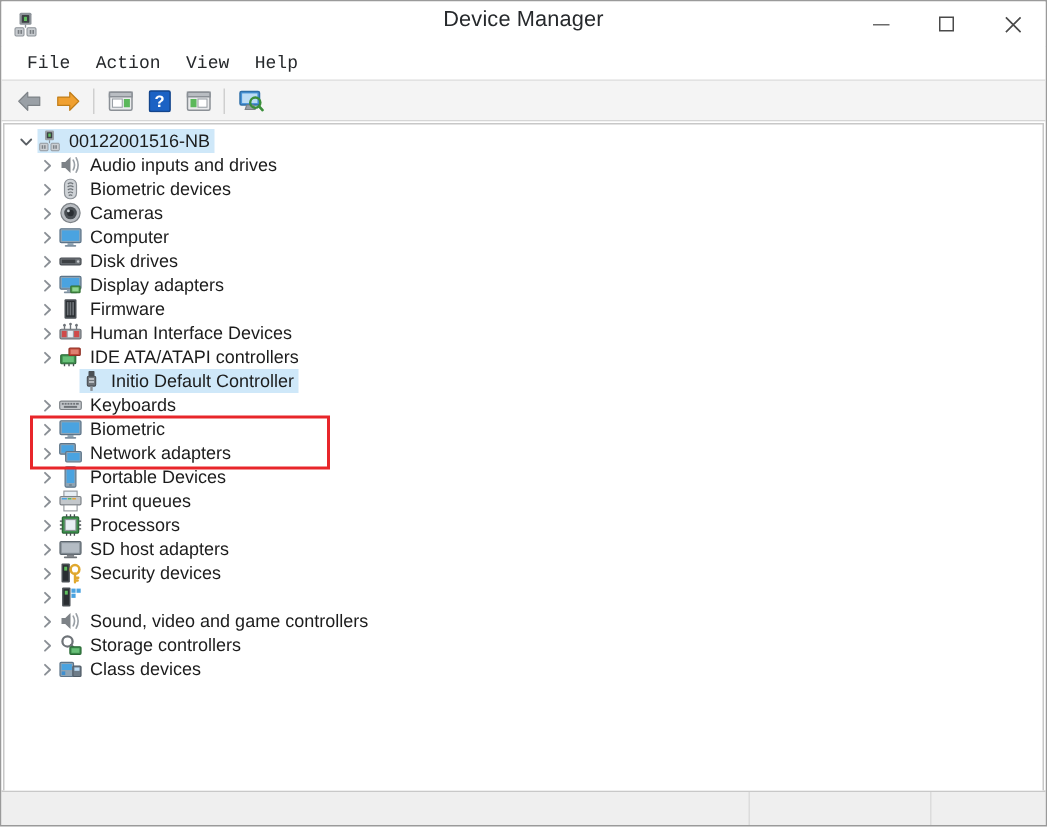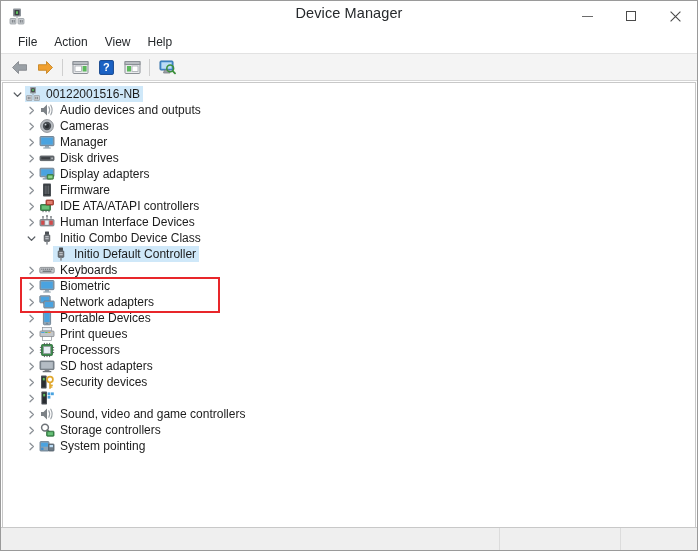--- a/index.html
+++ b/index.html
@@ -90,20 +90,21 @@
     background: #ffffff;
     display: flex;
     align-items: center;
     padding-left: 9px;
   }
   .menu-item {
     font-size: 12px;
     color: #26292c;
     padding: 2px 9px 2px 8px;
     cursor: default;
+    font-family: Liberation Mono, monospace;
   }
 
   
   .toolbar {
     height: 26px;
     flex: 0 0 26px;
     background: #f4f4f4;
     border-top: 1px solid #e2e2e2;
     border-bottom: 1px solid #d6d6d6;
     display: flex;
@@ -338,21 +339,41 @@
             </svg>
           </span>
           <span class="row-inner">
             <span class="row-icon">
               <svg class="ico" width="16" height="16" viewBox="0 0 16 16">
                 <path d="M2 6 L4.5 6 L8 2.6 L8 13.4 L4.5 10 L2 10 Z" fill="#7d8287"></path>
                 <path d="M9.8 4.8 Q11.6 8 9.8 11.2" stroke="#9aa0a6" stroke-width="1.1" fill="none" stroke-linecap="round"></path>
                 <path d="M11.8 3.2 Q14.4 8 11.8 12.8" stroke="#9aa0a6" stroke-width="1.1" fill="none" stroke-linecap="round"></path>
               </svg>
             </span>
-            <span class="row-label">Audio devices and outputs</span>
+            <span class="row-label">Audio inputs and drives</span>
+          </span>
+        </div>
+        <div class="tree-row tree-l1">
+          <span class="chev">
+            <svg width="9" height="9" viewBox="0 0 9 9">
+              <path d="M3 1.2 L6.4 4.5 L3 7.8" stroke="#8b9096" stroke-width="1.25" fill="none" stroke-linecap="round" stroke-linejoin="round"></path>
+            </svg>
+          </span>
+          <span class="row-inner">
+            <span class="row-icon">
+              <svg class="ico" width="16" height="16" viewBox="0 0 16 16">
+                <rect x="4" y="1.5" width="8" height="13" rx="3.6" fill="#cfd3d7" stroke="#8b9096" stroke-width="0.8"></rect>
+                <path d="M6.2 4.6 Q8 3.3 9.8 4.6" stroke="#6e7378" stroke-width="0.8" fill="none"></path>
+                <path d="M6 6.6 Q8 5.2 10 6.6" stroke="#6e7378" stroke-width="0.8" fill="none"></path>
+                <path d="M6.2 8.6 Q8 7.3 9.8 8.6" stroke="#6e7378" stroke-width="0.8" fill="none"></path>
+                <path d="M6.4 10.6 Q8 9.4 9.6 10.6" stroke="#6e7378" stroke-width="0.8" fill="none"></path>
+                <path d="M6.8 12.3 Q8 11.4 9.2 12.3" stroke="#6e7378" stroke-width="0.8" fill="none"></path>
+              </svg>
+            </span>
+            <span class="row-label">Biometric devices</span>
           </span>
         </div>
         <div class="tree-row tree-l1">
           <span class="chev">
             <svg width="9" height="9" viewBox="0 0 9 9">
               <path d="M3 1.2 L6.4 4.5 L3 7.8" stroke="#8b9096" stroke-width="1.25" fill="none" stroke-linecap="round" stroke-linejoin="round"></path>
             </svg>
           </span>
           <span class="row-inner">
             <span class="row-icon">
@@ -374,21 +395,21 @@
           </span>
           <span class="row-inner">
             <span class="row-icon">
               <svg class="ico" width="16" height="16" viewBox="0 0 16 16">
                 <rect x="1" y="2.5" width="14" height="9.2" rx="0.9" fill="#8fa4b4" stroke="#5d7488" stroke-width="0.8"></rect>
                 <rect x="2.2" y="3.6" width="11.6" height="7" fill="#4aa3e0"></rect>
                 <rect x="6" y="12" width="4" height="1.6" fill="#8fa4b4"></rect>
                 <rect x="4.2" y="13.4" width="7.6" height="1.1" rx="0.5" fill="#7d8f9e"></rect>
               </svg>
             </span>
-            <span class="row-label">Manager</span>
+            <span class="row-label">Computer</span>
           </span>
         </div>
         <div class="tree-row tree-l1">
           <span class="chev">
             <svg width="9" height="9" viewBox="0 0 9 9">
               <path d="M3 1.2 L6.4 4.5 L3 7.8" stroke="#8b9096" stroke-width="1.25" fill="none" stroke-linecap="round" stroke-linejoin="round"></path>
             </svg>
           </span>
           <span class="row-inner">
             <span class="row-icon">
@@ -431,39 +452,20 @@
             <span class="row-icon">
               <svg class="ico" width="16" height="16" viewBox="0 0 16 16">
                 <rect x="4" y="1.5" width="8" height="13" rx="0.8" fill="#4a4f54"></rect>
                 <rect x="5" y="2.6" width="6" height="10.6" fill="#2a2e32"></rect>
                 <rect x="5.6" y="3.4" width="1.1" height="8.8" fill="#6e7378"></rect>
                 <rect x="7.4" y="3.4" width="1.1" height="8.8" fill="#6e7378"></rect>
                 <rect x="9.2" y="3.4" width="1.1" height="8.8" fill="#6e7378"></rect>
               </svg>
             </span>
             <span class="row-label">Firmware</span>
-          </span>
-        </div>
-        <div class="tree-row tree-l1">
-          <span class="chev">
-            <svg width="9" height="9" viewBox="0 0 9 9">
-              <path d="M3 1.2 L6.4 4.5 L3 7.8" stroke="#8b9096" stroke-width="1.25" fill="none" stroke-linecap="round" stroke-linejoin="round"></path>
-            </svg>
-          </span>
-          <span class="row-inner">
-            <span class="row-icon">
-              <svg class="ico" width="16" height="16" viewBox="0 0 16 16">
-                <rect x="1.5" y="6.5" width="10" height="6" rx="0.7" fill="#3f8f4f" stroke="#2a6a36" stroke-width="0.8"></rect>
-                <rect x="2.8" y="7.6" width="7.4" height="3.8" fill="#68c078"></rect>
-                <rect x="7" y="2" width="7.5" height="5" rx="0.7" fill="#c04a3a" stroke="#8f3328" stroke-width="0.8"></rect>
-                <rect x="8.1" y="3" width="5.3" height="3" fill="#e08070"></rect>
-                <path d="M4 12.5 L4 14.2 M7 12.5 L7 14.2 M10 12.5 L10 14.2" stroke="#4a4f54" stroke-width="0.9"></path>
-              </svg>
-            </span>
-            <span class="row-label">IDE ATA/ATAPI controllers</span>
           </span>
         </div>
         <div class="tree-row tree-l1">
           <span class="chev">
             <svg width="9" height="9" viewBox="0 0 9 9">
               <path d="M3 1.2 L6.4 4.5 L3 7.8" stroke="#8b9096" stroke-width="1.25" fill="none" stroke-linecap="round" stroke-linejoin="round"></path>
             </svg>
           </span>
           <span class="row-inner">
             <span class="row-icon">
@@ -477,34 +479,34 @@
                 <circle cx="8" cy="2" r="0.9" fill="#6e7378"></circle>
                 <circle cx="12" cy="2.8" r="0.9" fill="#6e7378"></circle>
               </svg>
             </span>
             <span class="row-label">Human Interface Devices</span>
           </span>
         </div>
         <div class="tree-row tree-l1">
           <span class="chev">
             <svg width="9" height="9" viewBox="0 0 9 9">
-              <path d="M1.2 3 L4.5 6.4 L7.8 3" stroke="#5a5f64" stroke-width="1.25" fill="none" stroke-linecap="round" stroke-linejoin="round"></path>
-            </svg>
-          </span>
-          <span class="row-inner">
-            <span class="row-icon">
-              <svg class="ico" width="16" height="16" viewBox="0 0 16 16">
-                <rect x="6" y="1.4" width="4" height="3.4" rx="0.5" fill="#4a4f54"></rect>
-                <rect x="5.2" y="4.8" width="5.6" height="6.6" rx="0.9" fill="#6e7378" stroke="#45494e" stroke-width="0.7"></rect>
-                <rect x="6.3" y="6" width="3.4" height="1.3" fill="#b9bdc2"></rect>
-                <rect x="6.3" y="8" width="3.4" height="1.3" fill="#b9bdc2"></rect>
-                <rect x="7.2" y="11.4" width="1.6" height="3.2" fill="#8b9096"></rect>
-              </svg>
-            </span>
-            <span class="row-label">Initio Combo Device Class</span>
+              <path d="M3 1.2 L6.4 4.5 L3 7.8" stroke="#8b9096" stroke-width="1.25" fill="none" stroke-linecap="round" stroke-linejoin="round"></path>
+            </svg>
+          </span>
+          <span class="row-inner">
+            <span class="row-icon">
+              <svg class="ico" width="16" height="16" viewBox="0 0 16 16">
+                <rect x="1.5" y="6.5" width="10" height="6" rx="0.7" fill="#3f8f4f" stroke="#2a6a36" stroke-width="0.8"></rect>
+                <rect x="2.8" y="7.6" width="7.4" height="3.8" fill="#68c078"></rect>
+                <rect x="7" y="2" width="7.5" height="5" rx="0.7" fill="#c04a3a" stroke="#8f3328" stroke-width="0.8"></rect>
+                <rect x="8.1" y="3" width="5.3" height="3" fill="#e08070"></rect>
+                <path d="M4 12.5 L4 14.2 M7 12.5 L7 14.2 M10 12.5 L10 14.2" stroke="#4a4f54" stroke-width="0.9"></path>
+              </svg>
+            </span>
+            <span class="row-label">IDE ATA/ATAPI controllers</span>
           </span>
         </div>
         <div class="tree-row tree-l2">
           <span class="row-inner sel">
             <span class="row-icon">
               <svg class="ico" width="16" height="16" viewBox="0 0 16 16">
                 <rect x="6" y="1.4" width="4" height="3.4" rx="0.5" fill="#4a4f54"></rect>
                 <rect x="5.2" y="4.8" width="5.6" height="6.6" rx="0.9" fill="#6e7378" stroke="#45494e" stroke-width="0.7"></rect>
                 <rect x="6.3" y="6" width="3.4" height="1.3" fill="#b9bdc2"></rect>
                 <rect x="6.3" y="8" width="3.4" height="1.3" fill="#b9bdc2"></rect>
@@ -727,21 +729,21 @@
           <span class="row-inner">
             <span class="row-icon">
               <svg class="ico" width="16" height="16" viewBox="0 0 16 16">
                 <rect x="1" y="3.6" width="9" height="9.4" rx="0.8" fill="#8fa4b4" stroke="#5d7488" stroke-width="0.8"></rect>
                 <rect x="2.1" y="4.7" width="6.8" height="4" fill="#4aa3e0"></rect>
                 <rect x="2.1" y="9.6" width="2.4" height="2.4" fill="#3f8fd0"></rect>
                 <rect x="9.6" y="6" width="5.4" height="7" rx="0.7" fill="#6e7c88" stroke="#4f5b66" stroke-width="0.8"></rect>
                 <rect x="10.6" y="7" width="3.4" height="2.2" fill="#bcdcf5"></rect>
               </svg>
             </span>
-            <span class="row-label">System pointing</span>
+            <span class="row-label">Class devices</span>
           </span>
         </div>
       </div>
   </div>
 
   <div class="statusbar">
     <div class="sb-pane main"></div>
     <div class="sb-pane p2"></div>
     <div class="sb-pane p3"></div>
   </div>

